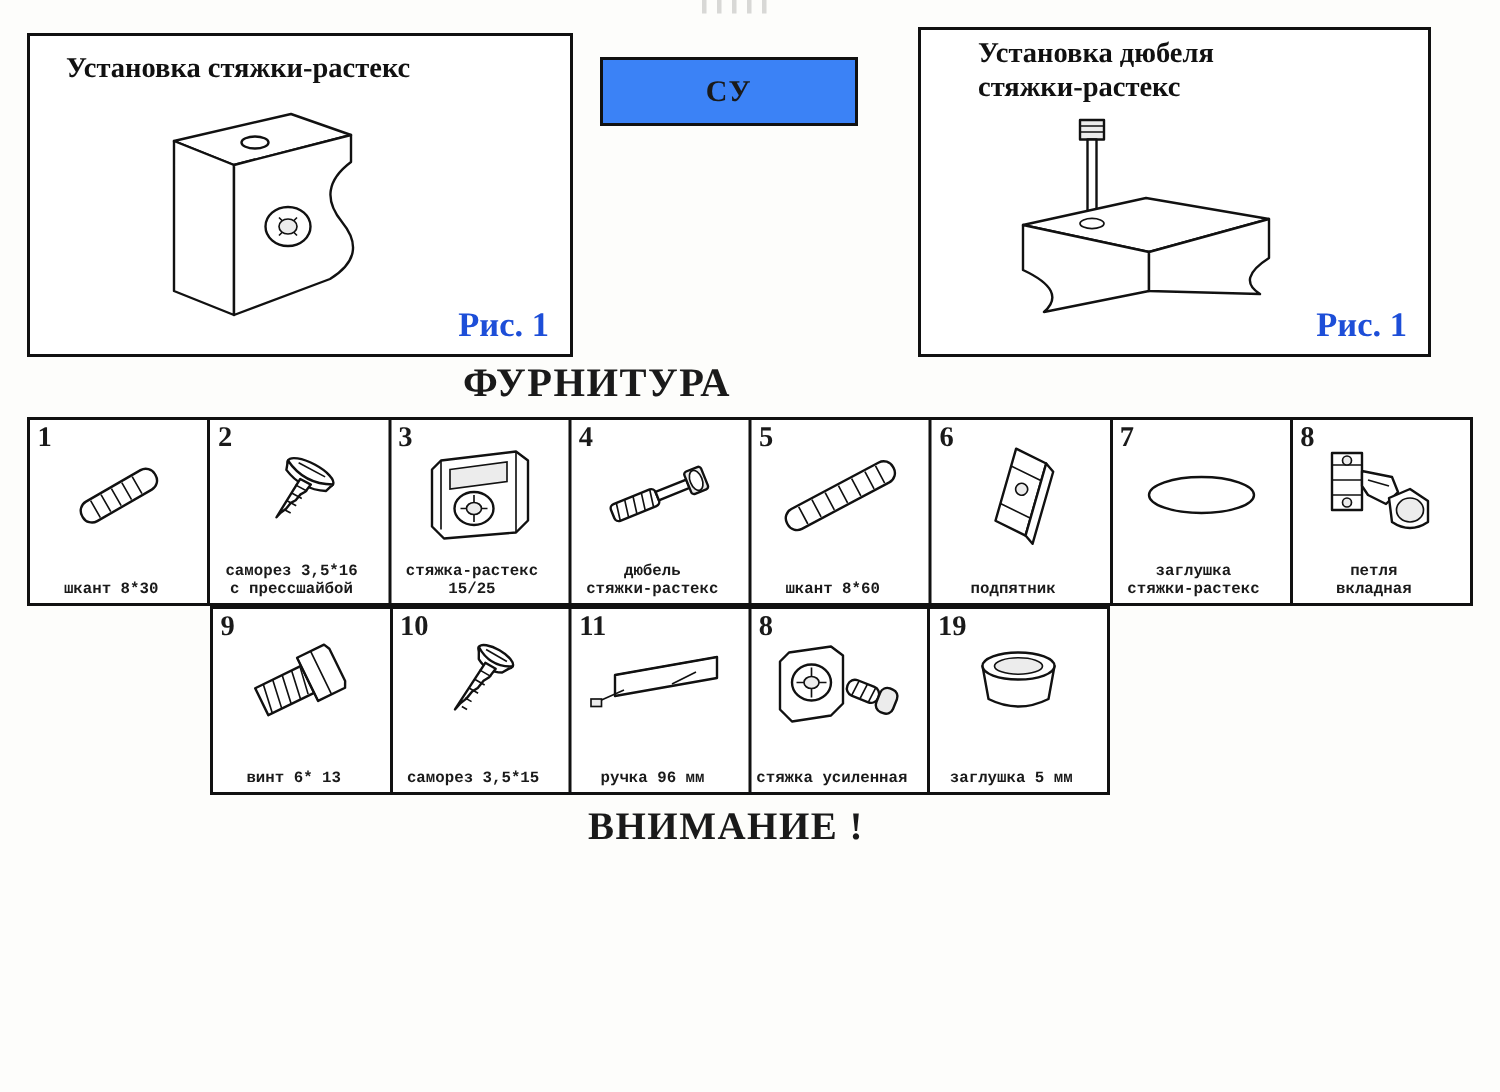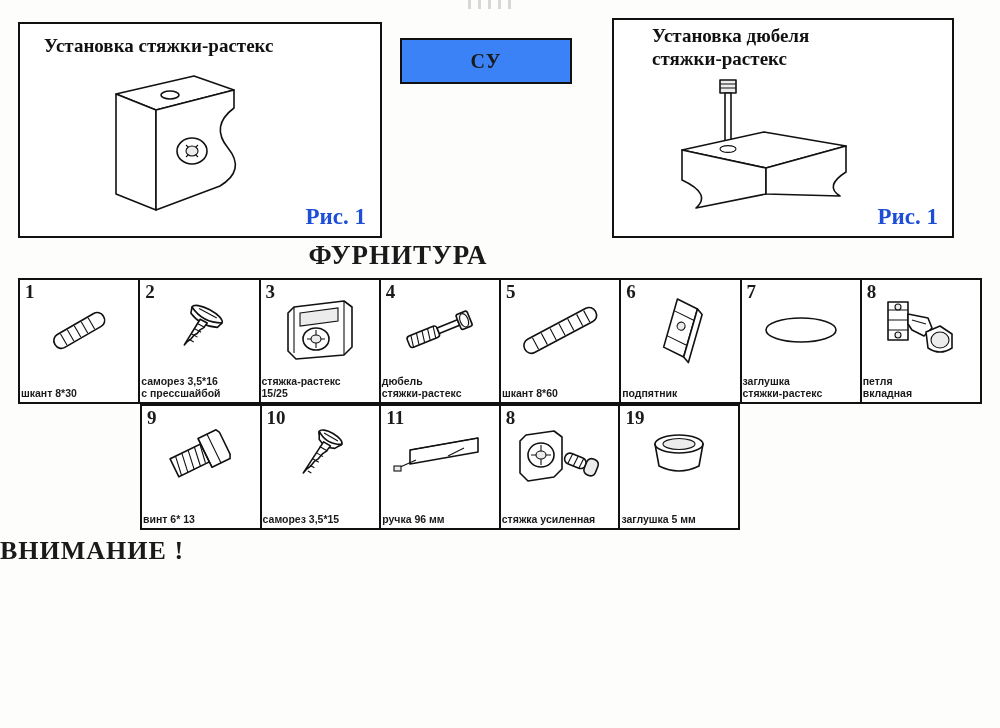--- a/index.html
+++ b/index.html
@@ -119,32 +119,34 @@
     top: 14px;
     height: 72px;
     display: flex;
     align-items: center;
     justify-content: center;
   }
   .hw-cap {
     position: absolute;
     left: 1px; right: 11px;
     bottom: 3px;
+    text-align: center;
     font-size: 10.5px;
     font-weight: bold;
     line-height: 11.5px;
-    font-family: Liberation Sans, sans-serif;
+    font-family: Liberation Mono, monospace;
     white-space: pre-line;
   }
 
   
   .attention {
     position: absolute;
     left: 0; top: 536px;
     width: 968px;
+    text-align: center;
   }
   .attention .att-title {
     font-size: 26px;
     font-weight: bold;
     letter-spacing: 1px;
   }
   .attention .att-body {
     margin-top: 4px;
     font-size: 24.5px;
     font-weight: bold;

